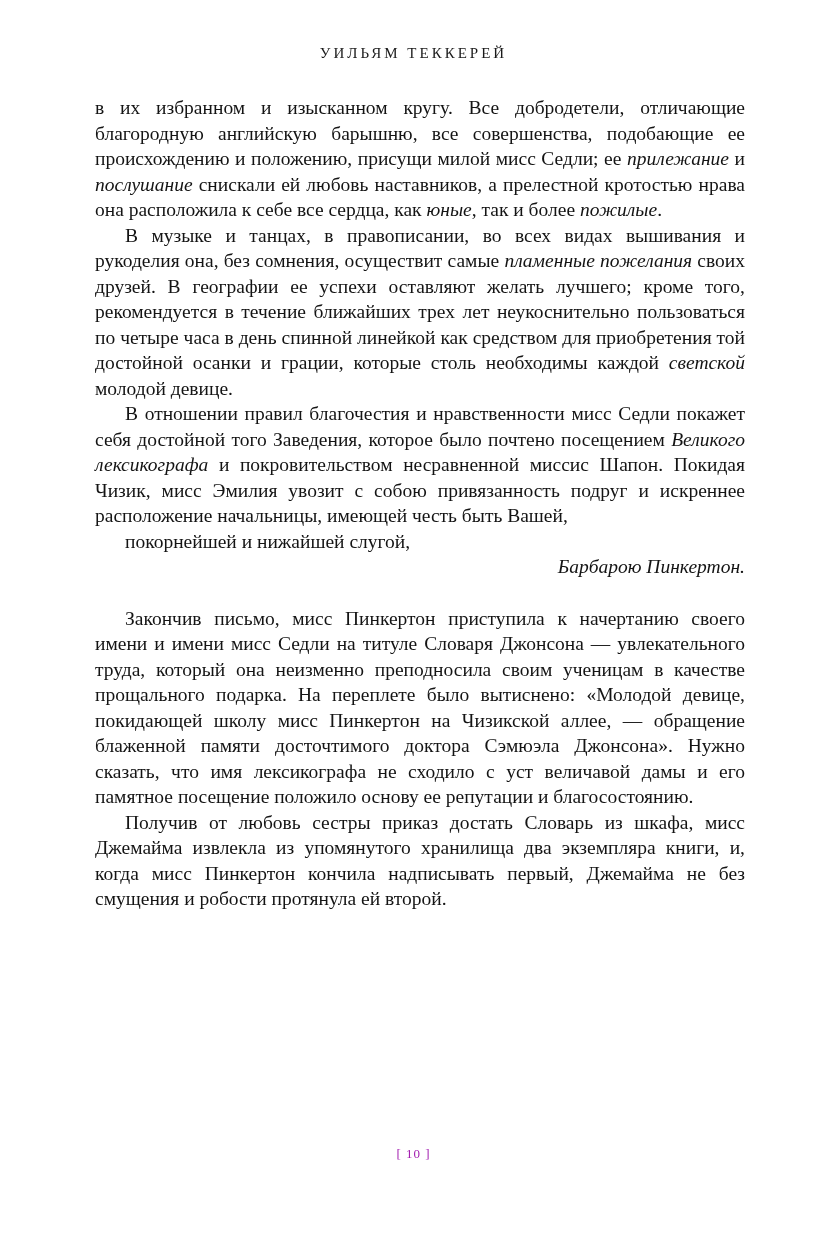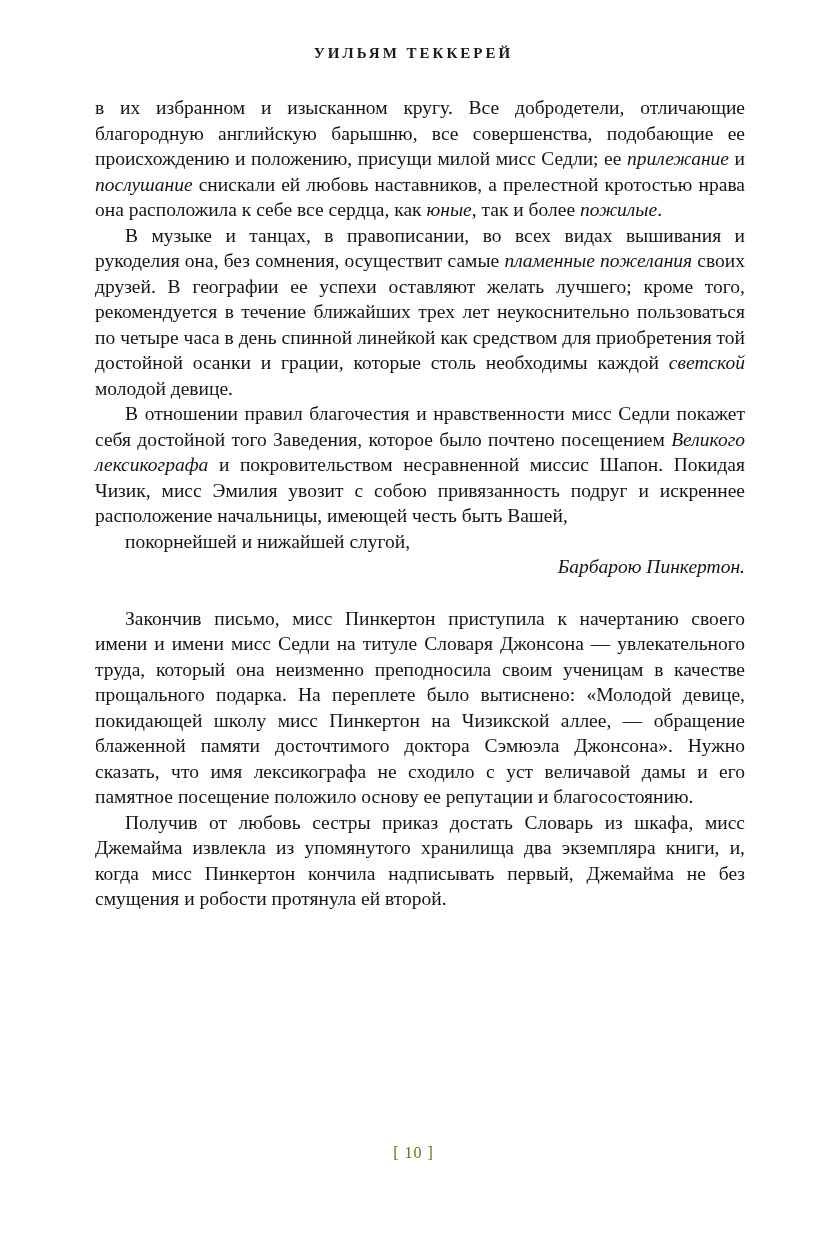--- a/index.html
+++ b/index.html
@@ -15,44 +15,44 @@
   .page {
     position: relative;
     width: 827px;
     height: 1240px;
     background: #ffffff;
   }
   .running-head {
     padding-top: 45px;
     text-align: center;
     font-size: 15px;
-    font-weight: bold;
+    font-weight: normal;
     letter-spacing: 3px;
     color: #1a1a1a;
   }
   .body-text {
     margin: 33px 82px 0 95px;
     font-size: 19.5px;
     line-height: 25.5px;
     text-align: justify;
   }
   .para { margin: 0; }
   .para.indent { text-indent: 30px; }
   .para.gap { margin-top: 26px; }
   .para.right { text-align: right; }
   .body-text em { }
   .page-footer {
     position: absolute;
     bottom: 78px;
     left: 0;
     width: 100%;
     text-align: center;
-    font-size: 16px;
+    font-size: 13px;
     letter-spacing: 1px;
-    color: #4d7c0f;
+    color: #a21caf;
   }
 </style>
 </head>
 <body>
 
 <div class="page">
 
   <header class="running-head">
     <span>УИЛЬЯМ ТЕККЕРЕЙ</span>
   </header>

